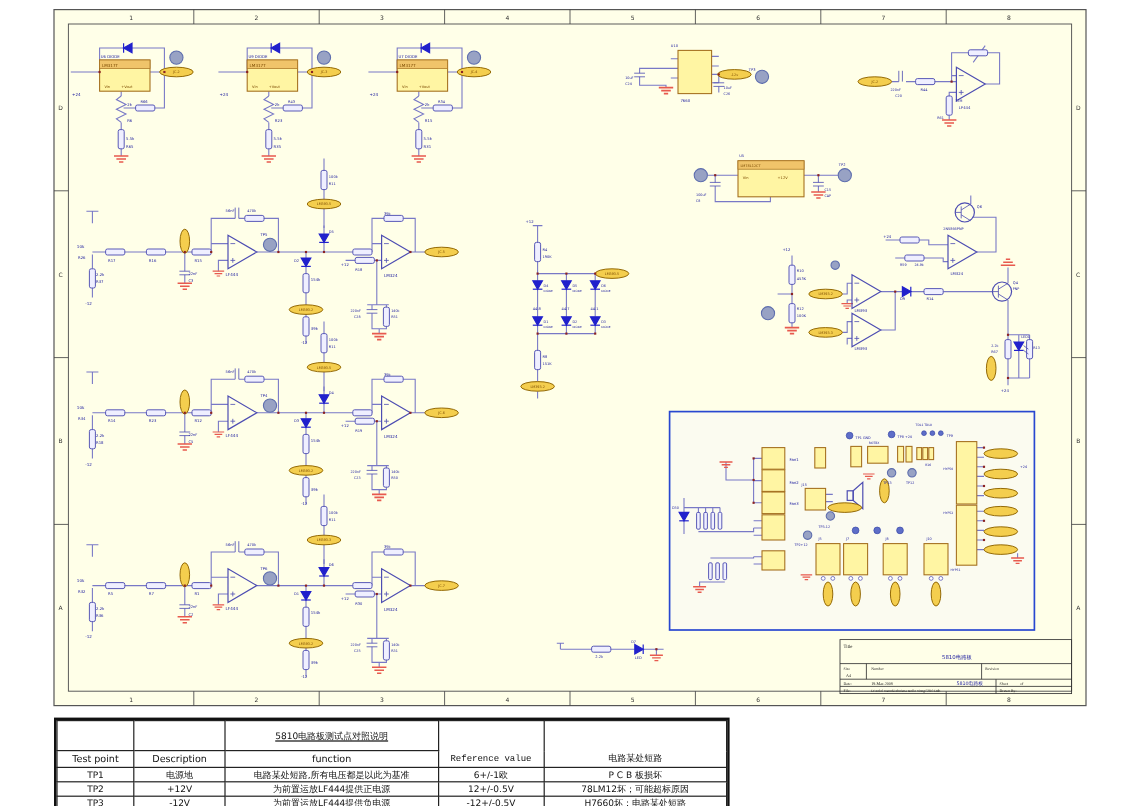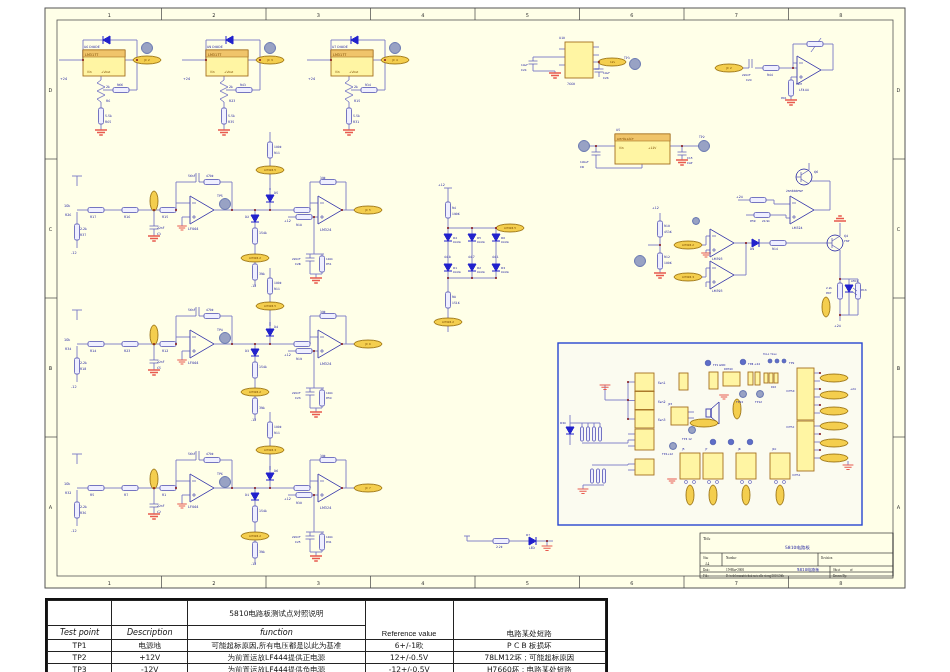--- a/index.html
+++ b/index.html
@@ -27,23 +27,23 @@
   .tb-line{stroke:#444;stroke-width:.7;}
   .tbx {stroke:#333;stroke-width:.7;fill:none;}
   text.tbt{fill:#1a1a1a;font-family:"Liberation Serif",serif;}
   
   .tbl-wrap{position:absolute;left:45px;top:598px;width:563px;border:2px solid #111;
             background:#fff;box-sizing:border-box;}
   table.tp{border-collapse:collapse;width:100%;table-layout:fixed;}
   table.tp td{border:1px solid #222;text-align:center;padding:0 1px;overflow:hidden;
               white-space:nowrap;font-size:7.5px;color:#111;height:11px;line-height:11px;}
   tr.r-title td{height:24px;}
-  tr.r-head td{height:13px;font-size:8px;font-style:italic;}
-  td.title{font-size:8px;}
-  td.serif{font-family:Liberation Sans, sans-serif;font-size:8.5px;vertical-align:bottom;
+  tr.r-head td{height:13px;font-size:8px;}
+  td.title{font-size:8px;text-decoration:underline;}
+  td.serif{font-family:Liberation Mono, monospace;font-size:8.5px;vertical-align:bottom;
            padding-bottom:9px;}
   td.left{text-align:left;padding-left:3px;}
 </style>
 </head>
 <body>
 
 <svg id="schematic" width="950" height="672" viewBox="0 0 950 672">
   <defs>
     <g id="r-h">
         <rect class="res" x="0" y="-2.5" width="16" height="5" rx="1.5"></rect>
@@ -695,21 +695,21 @@
     <tr class="r-head">
       <td>Test point</td>
       <td>Description</td>
       <td>function</td>
     </tr>
     </tbody>
       <tbody id="tp-rows">
         <tr>
           <td>TP1</td>
           <td>电源地</td>
-          <td>可能超标原因,所有电压都是以此为基准</td>
+          <td>电路某处短路,所有电压都是以此为基准</td>
           <td>6+/-1欧</td>
           <td class="left">P C B 板损坏</td>
         </tr>
         <tr>
           <td>TP2</td>
           <td>+12V</td>
           <td>为前置运放LF444提供正电源</td>
           <td>12+/-0.5V</td>
           <td class="left">78LM12坏；可能超标原因</td>
         </tr>

